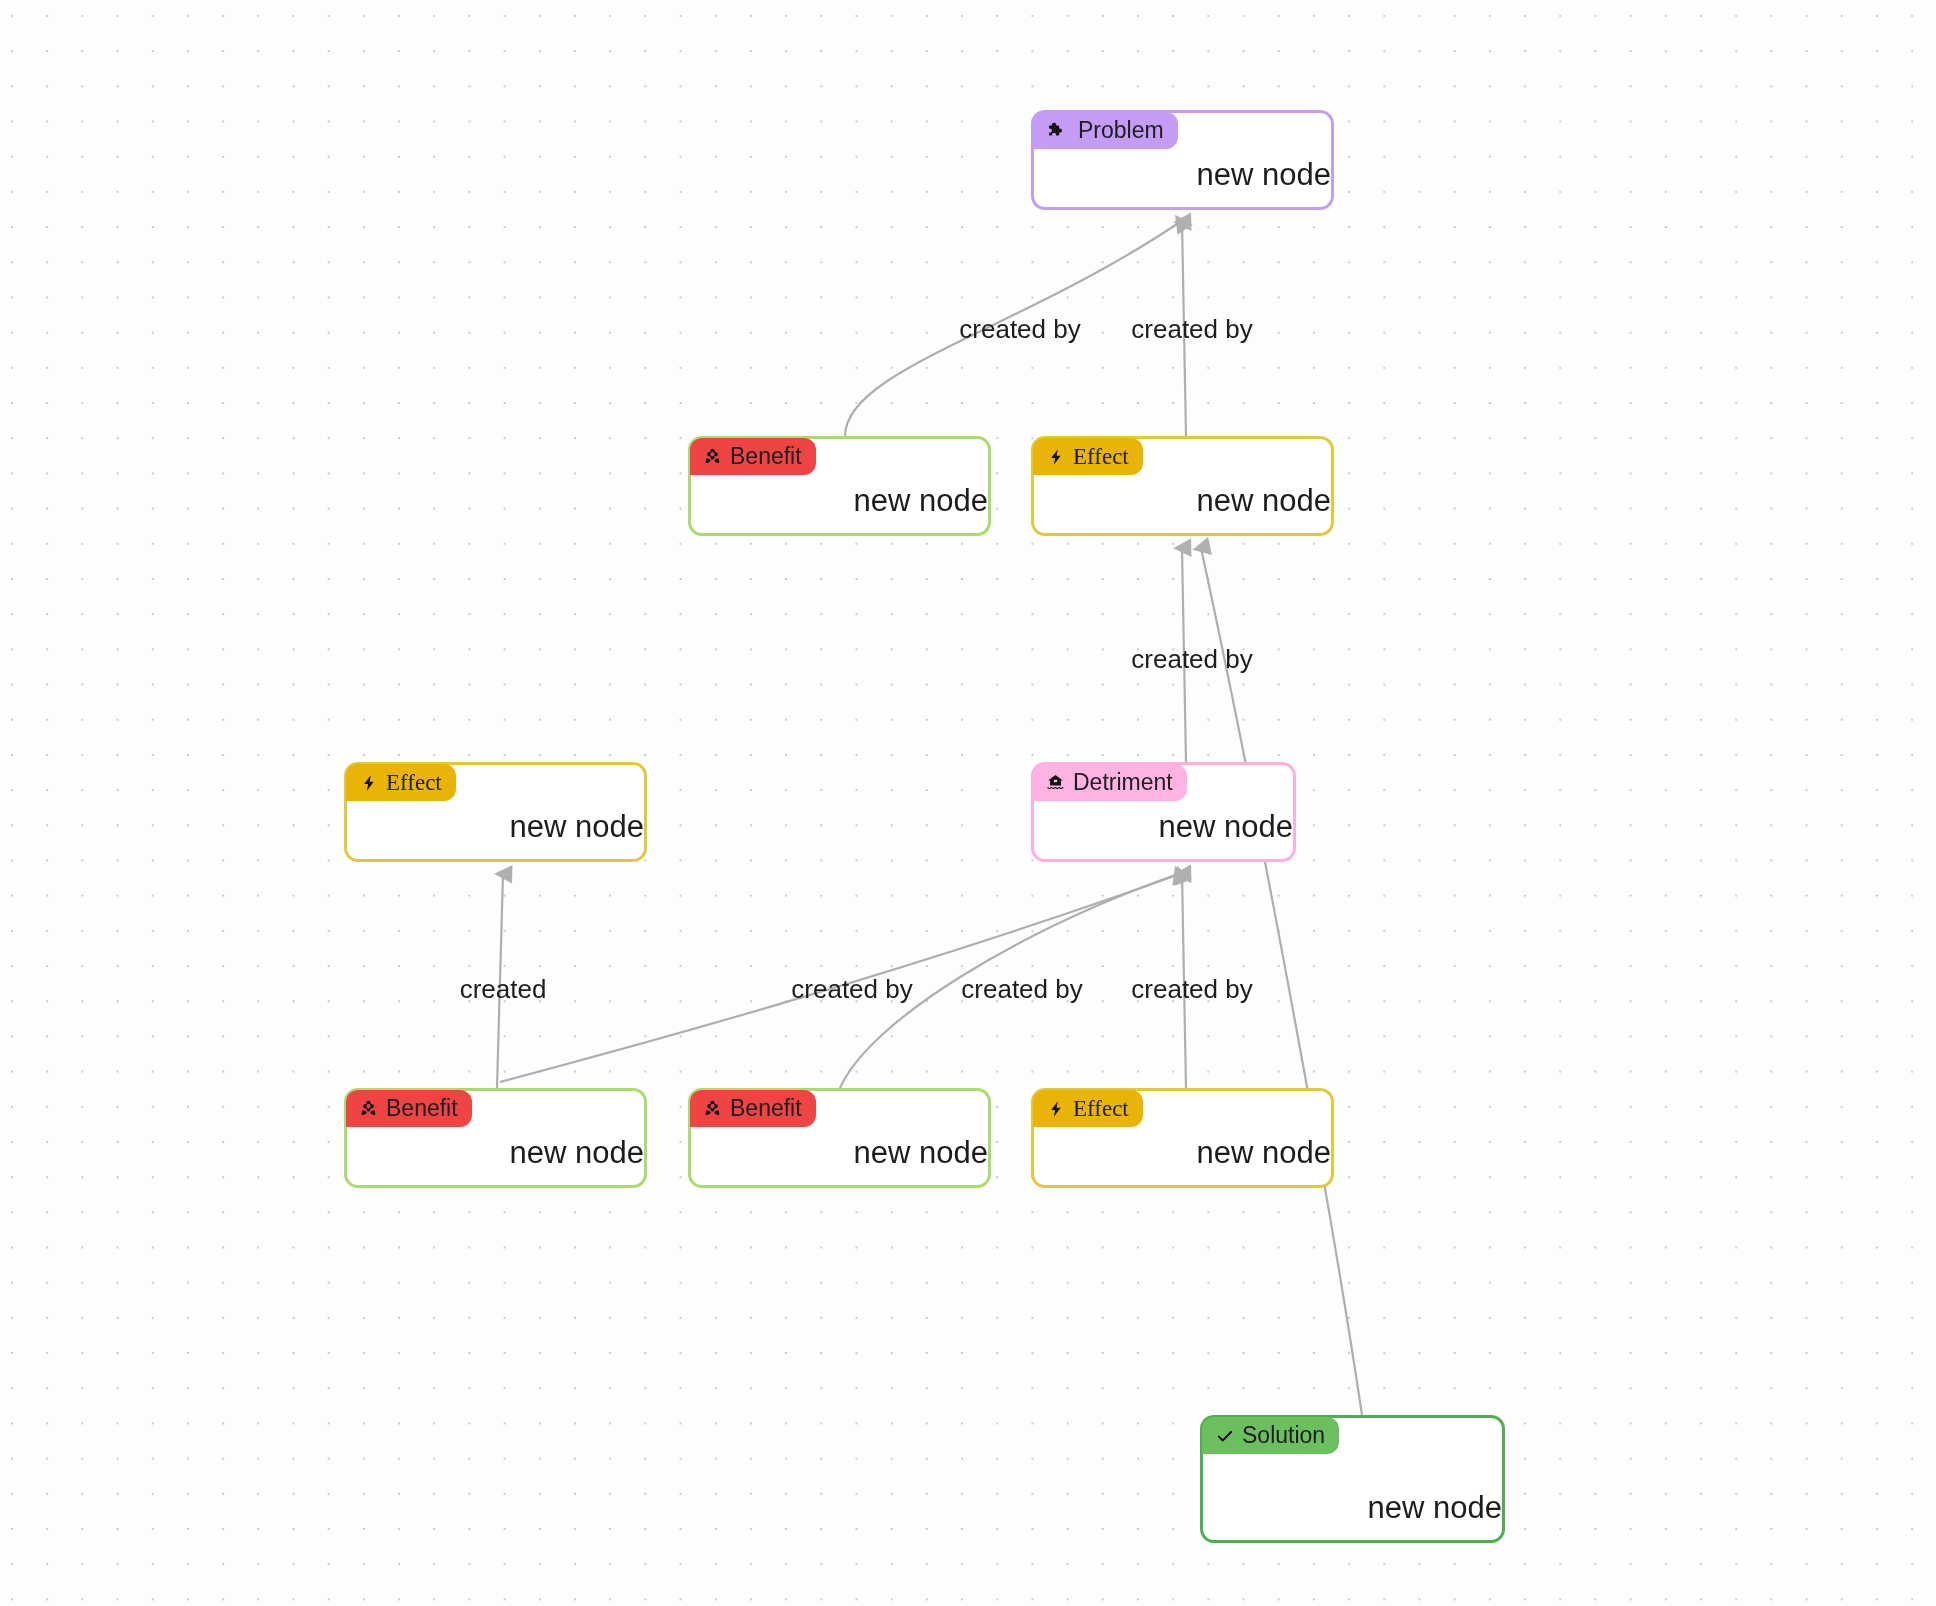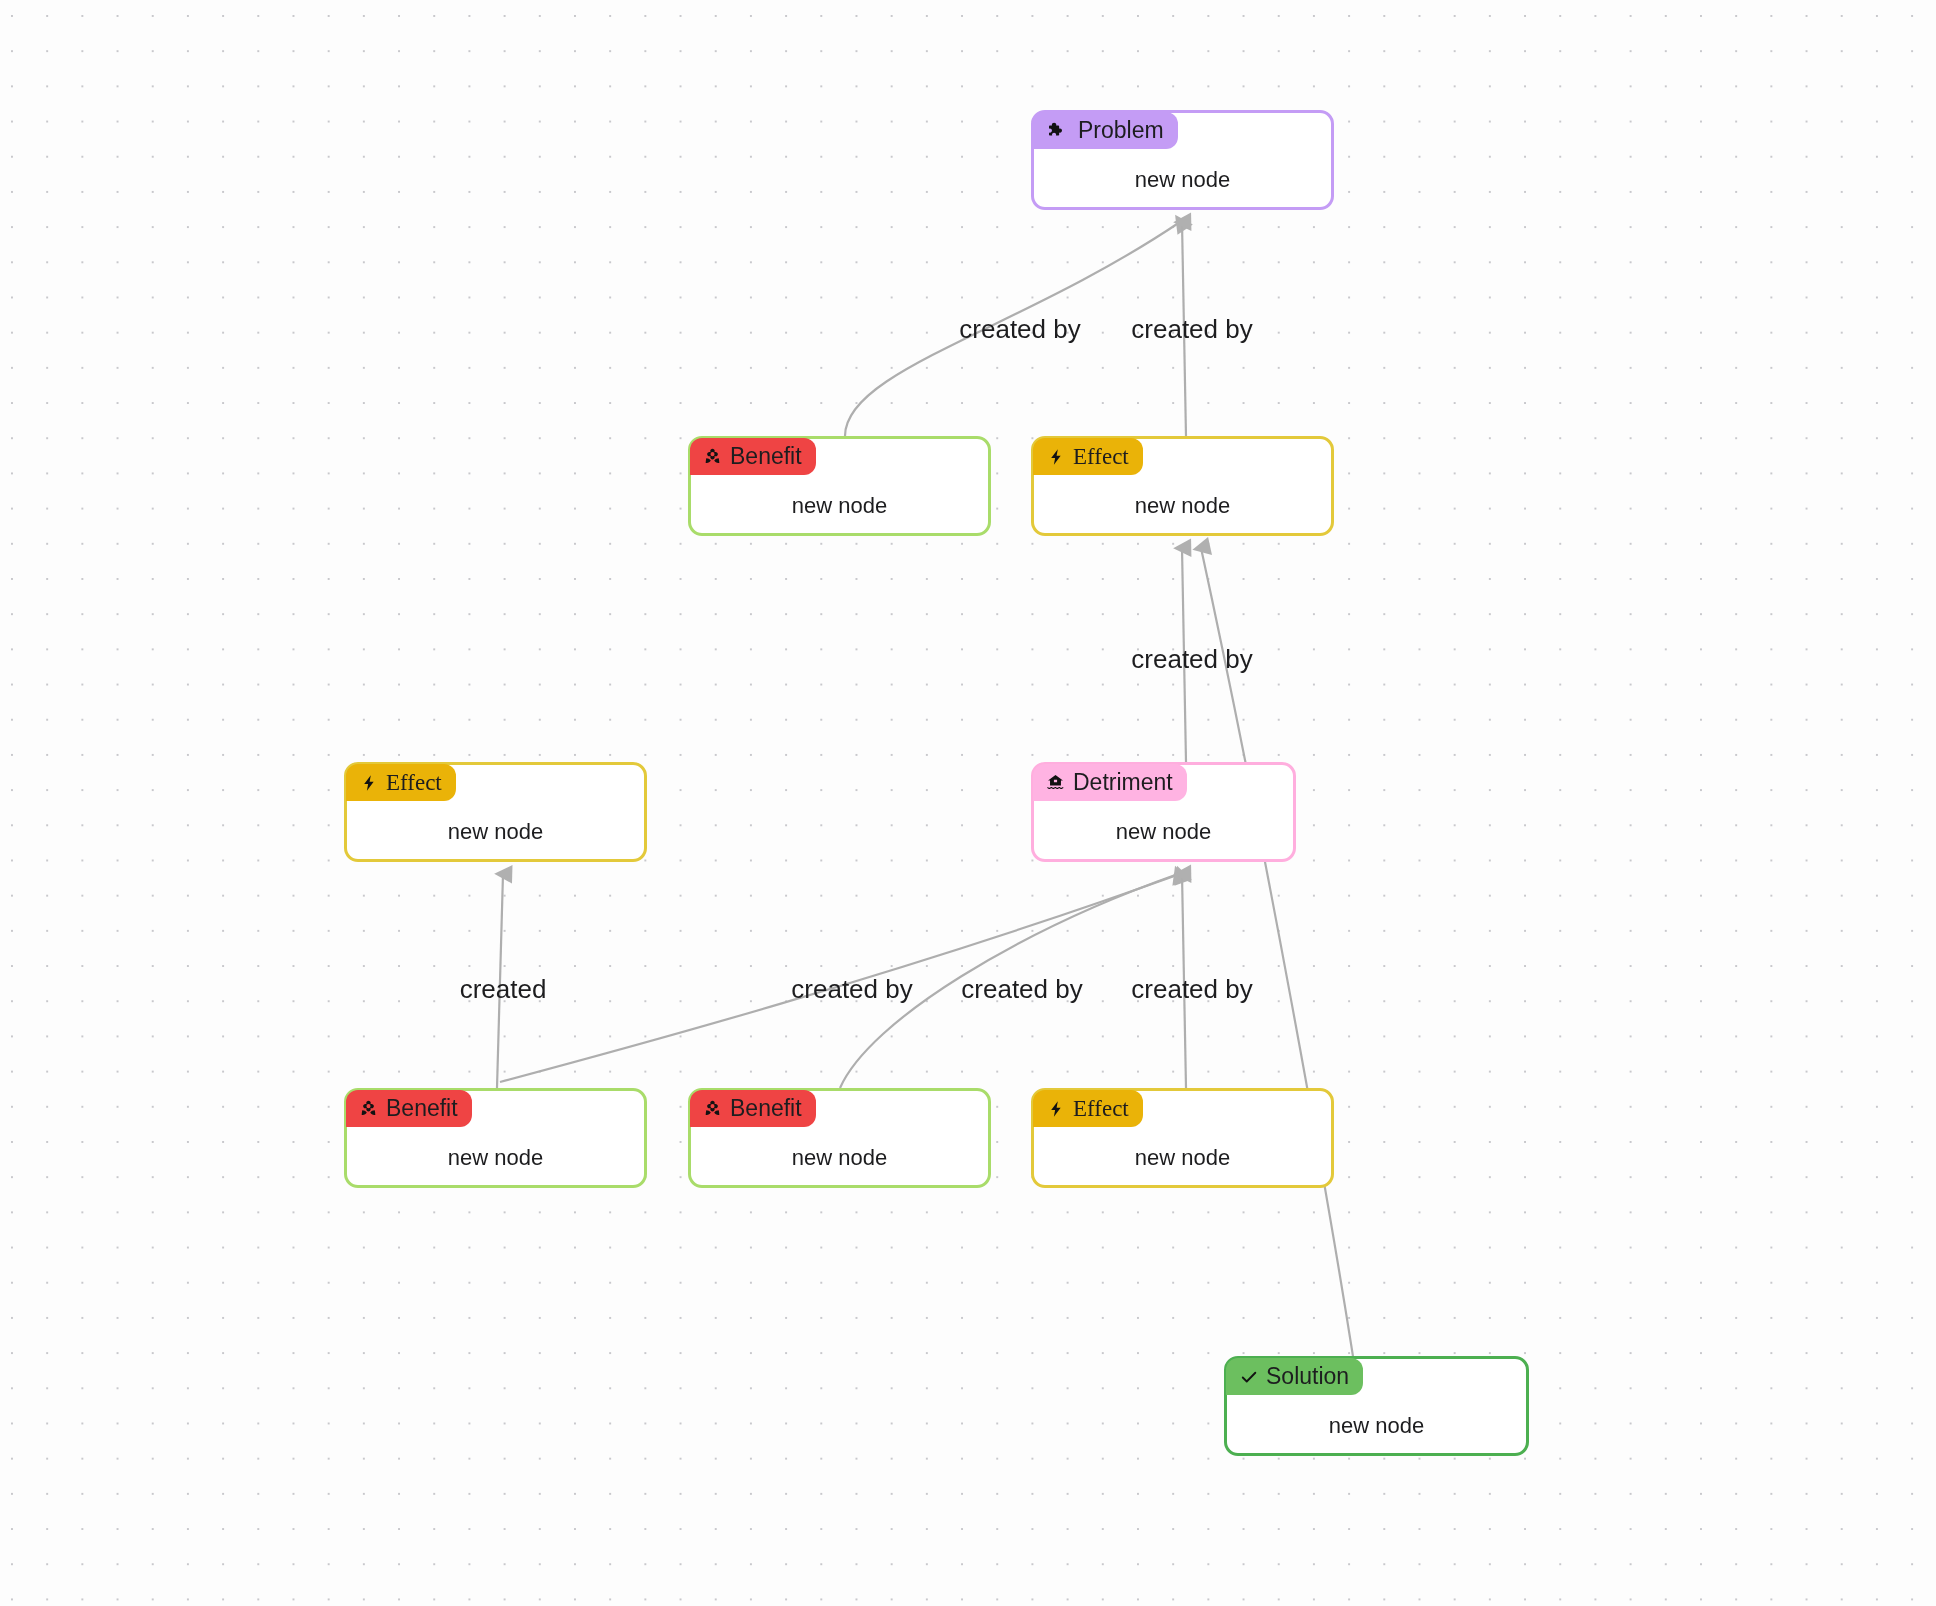--- a/index.html
+++ b/index.html
@@ -53,22 +53,22 @@
     justify-content: center;
     width: 21px;
     height: 21px;
   }
   .badge-icon svg { display: block; }
   .node-title {
     position: absolute;
     left: 0;
     right: 0;
     bottom: 14px;
-    text-align: center;
-    font-size: 22px;
+    text-align: right;
+    font-size: 31px;
     color: #1d1d1f;
   }
 
   
   .t-problem   { border-color: #c49cf5; }
   .t-problem   > .node-badge { background: #c49cf5; gap: 12px; }
   .t-benefit   { border-color: #a9dc6a; }
   .t-benefit   > .node-badge { background: #ef4444; }
   .t-effect    { border-color: #e3c93a; }
   .t-effect    > .node-badge { background: #eab308; font-family: Liberation Serif, serif; }
@@ -192,21 +192,21 @@
         <div class="node-badge">
           <span class="badge-icon">
             <svg viewBox="0 0 24 24" width="18" height="18">
               <path fill="#121212" d="M14.4 1.8 5.6 13.3h5.2l-1.6 8.9 9-11.9h-5.4z"></path>
             </svg>
           </span>
           <span>Effect</span>
         </div>
         <div class="node-title">new node</div>
       </div>
-      <div class="node t-solution" style="left: 1200px; top: 1356px; width: 305px; height: 100px; margin-left: 24px;">
+      <div class="node t-solution" style="left: 1200px; top: 1415px; width: 305px; height: 128px;">
         <div class="node-badge">
           <span class="badge-icon">
             <svg viewBox="0 0 24 24" width="20" height="20">
               <path fill="none" stroke="#121212" stroke-width="2.2" stroke-linecap="round" stroke-linejoin="round" d="M4.5 12.6l4.8 4.8L19.6 6.9"></path>
             </svg>
           </span>
           <span>Solution</span>
         </div>
         <div class="node-title">new node</div>
       </div>

